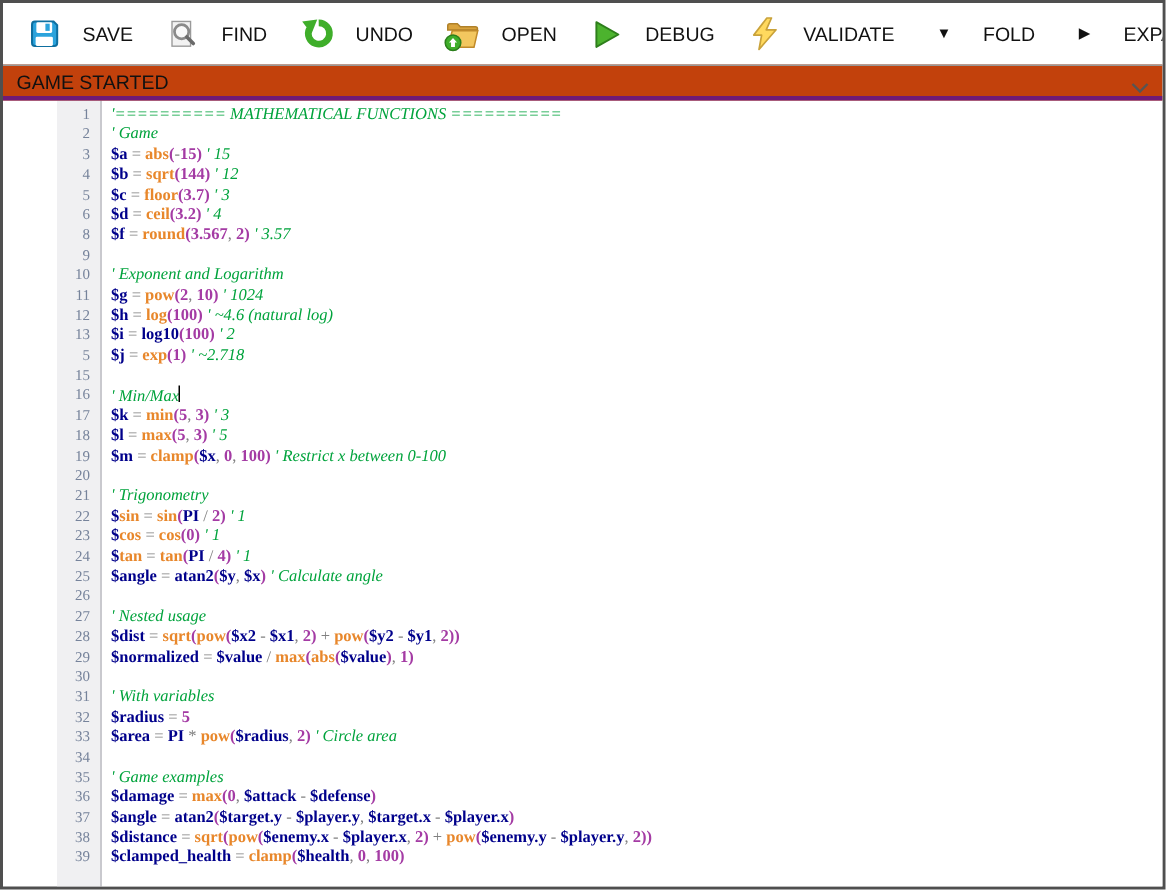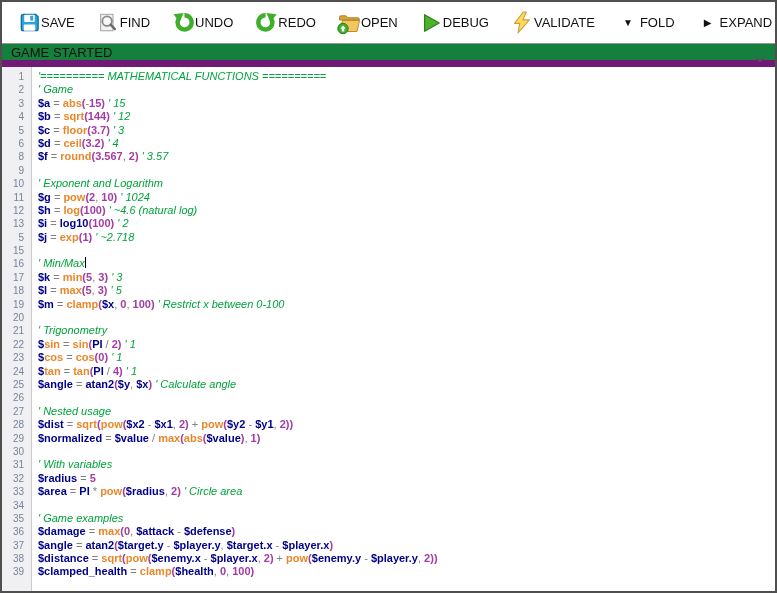--- a/index.html
+++ b/index.html
@@ -13,43 +13,44 @@
     --c-var:#00008B; --c-fn:#E8872B; --c-num:#A43BA4; --c-op:#808080;
     --c-com:#00A33C; --c-ln:#76839B;
   }
 
   
   .toolbar{
     height:41px; background:#fff; display:flex; align-items:center;
     gap:15px; padding:0 12px; white-space:nowrap;
   }
   .tbtn{
-    display:flex; align-items:center; gap:0; cursor:pointer;
+    display:flex; align-items:center; gap:14px; cursor:pointer;
     font-size:13px; color:#111; padding:2px 3px; user-select:none;
   }
   .tbtn:last-child{ margin-left:auto; margin-right:10px; }
   .ticon{ display:inline-flex; width:24px; height:24px; align-items:center; justify-content:center; }
   .ticon svg{ display:block; }
   .tri{ font-size:10px; color:#111; line-height:1; }
 
   
   .statusbar{
-    height:24px; background:#15803d;
-    border-top:1px solid #979797; border-bottom:7px solid #701a75;
+    height:24px; background:#c2410c;
+    border-top:1px solid #979797; border-bottom:3px solid #701a75;
     display:flex; align-items:center; padding:0 9px;
     font-size:13px; color:#111; position:relative; cursor:pointer;
   }
   .chev{ position:absolute; right:9px; top:7px; }
 
   
   .editor{
     height:524px; overflow:hidden; padding-top:3px;
     background:linear-gradient(to right,#F0F0F2 0,#F0F0F2 29px,#C9C9CE 29px,#C9C9CE 30px,#fff 30px);
-    font-family:Liberation Sans, sans-serif; font-size:11px; line-height:13.4px;
+    font-family:Liberation Serif, serif; font-size:11px; line-height:13.4px;
     cursor:text;
+    margin-left:36px;
   }
   .row{ height:13.4px; white-space:pre; }
   .ln{
     display:inline-block; width:30px; padding-right:8px; text-align:right;
     color:var(--c-ln); font-size:10px; vertical-align:top;
   }
   .cl{ padding-left:6px; }
   .tk-v{ color:var(--c-var); font-weight:bold; }
   .tk-f{ color:var(--c-fn);  font-weight:bold; }
   .tk-n{ color:var(--c-num); font-weight:bold; }
@@ -86,31 +87,20 @@
       <span>FIND</span>
     </div>
     <div class="tbtn">
       <span class="ticon">
         <svg width="23" height="23" viewBox="0 0 24 24">
           <path d="M6.5 8.5 A7.4 7.4 0 1 0 13 4.4" fill="none" stroke="#3FAE2A" stroke-width="4.6"></path>
           <polygon points="1.5,3.5 12,2 8,12" fill="#3FAE2A"></polygon>
         </svg>
       </span>
       <span>UNDO</span>
-    </div>
-    <div class="tbtn">
-      <span class="ticon">
-        <svg width="23" height="23" viewBox="0 0 24 24">
-          <g transform="translate(24,0) scale(-1,1)">
-            <path d="M6.5 8.5 A7.4 7.4 0 1 0 13 4.4" fill="none" stroke="#3FAE2A" stroke-width="4.6"></path>
-            <polygon points="1.5,3.5 12,2 8,12" fill="#3FAE2A"></polygon>
-          </g>
-        </svg>
-      </span>
-      <span>REDO</span>
     </div>
     <div class="tbtn">
       <span class="ticon">
         <svg width="24" height="24" viewBox="0 0 24 24">
           <path d="M2.5 9V6.2q0-1.4 1.4-1.4h5l2 2h10q1.4 0 1.4 1.4V9z" fill="#D9A33C" stroke="#B0812A"></path>
           <path d="M2.5 20.5 5.5 9.5h17L20 20.5z" fill="#F3C75F" stroke="#C08A2A"></path>
           <circle cx="6" cy="17.5" r="5.2" fill="#3FAE2A" stroke="#2B7F1C"></circle>
           <path d="M6 14.4 8.7 17.4 7.3 17.4 7.3 20.4 4.7 20.4 4.7 17.4 3.3 17.4z" fill="#fff"></path>
         </svg>
       </span>

